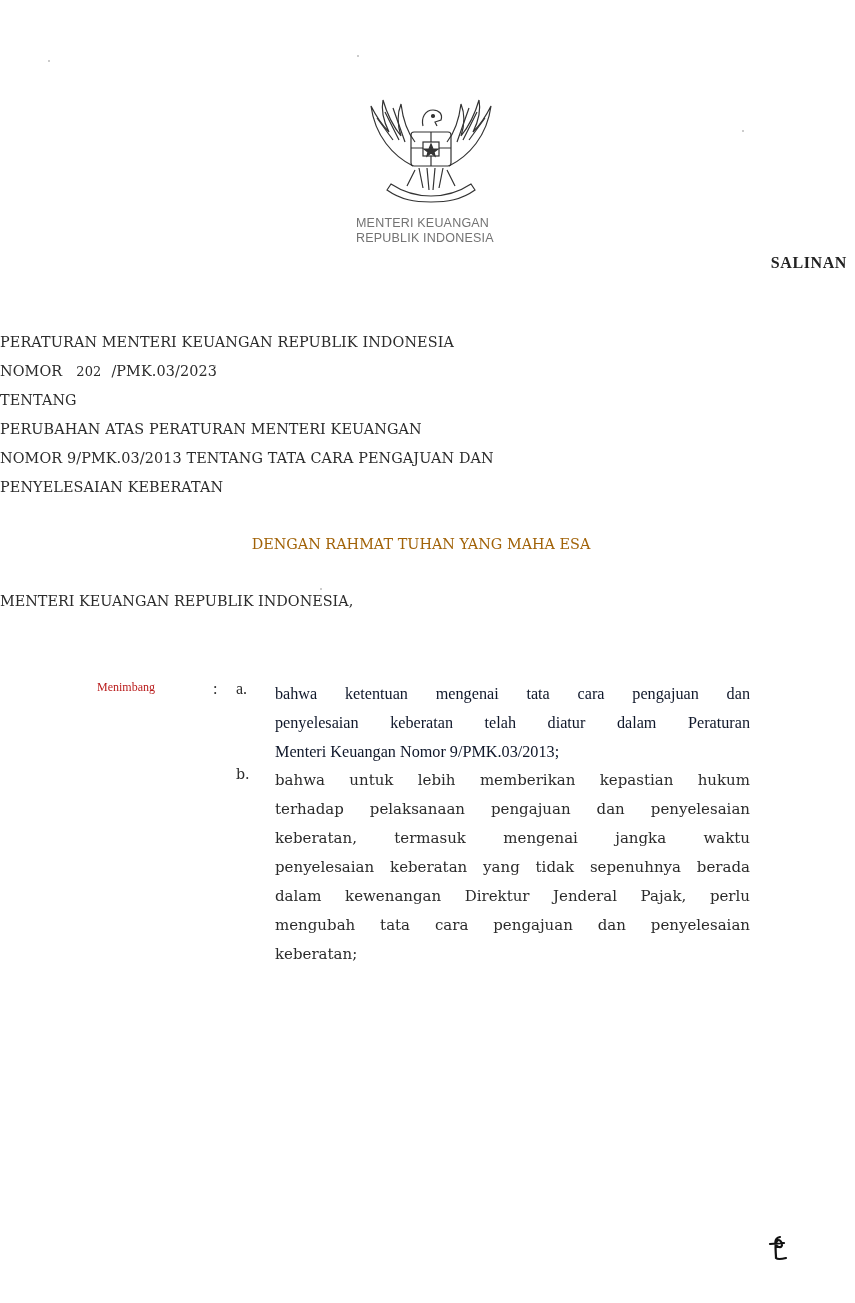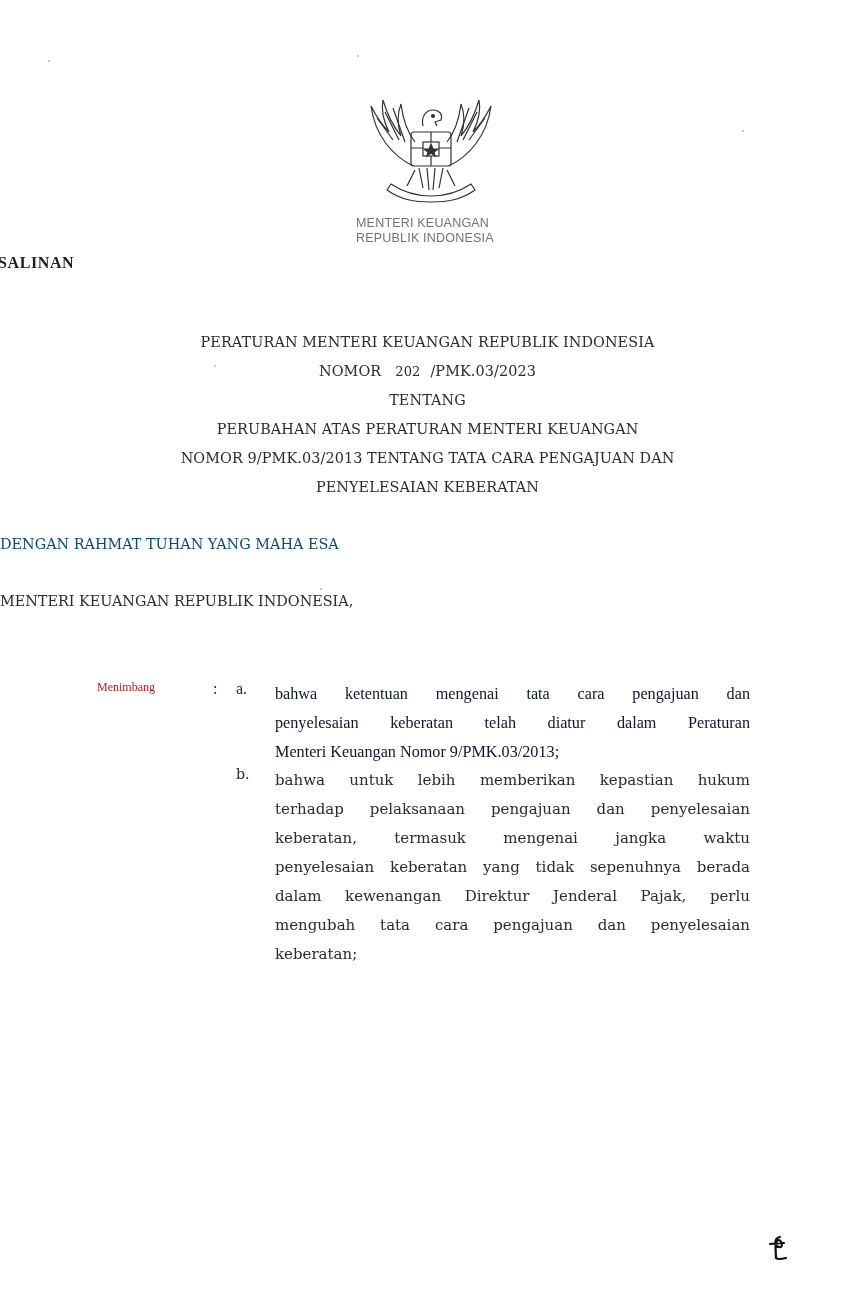--- a/index.html
+++ b/index.html
@@ -2,29 +2,29 @@
 <html><head>
 <meta charset="utf-8">
 <style>
   html, body { margin:0; padding:0; }
   body { width:855px; height:1303px; background:#ffffff; position:relative; overflow:hidden;
          font-family:"DejaVu Serif", serif; color:#2a2a2a; }
   .page { position:absolute; left:0; top:0; width:855px; height:1303px; }
   .emblem { position:absolute; left:363px; top:96px; width:136px; height:110px; }
   .ministry { position:absolute; left:356px; top:216px; font-family:"Liberation Sans", sans-serif;
               font-size:12.5px; line-height:15px; color:#737373; letter-spacing:0.2px; }
-  .salinan { position:absolute; left:0; width:849px; top:254px; text-align:left; padding-left:0;
+  .salinan { position:absolute; left:0; width:849px; top:254px; text-align:right; padding-left:0;
              font-family:"Liberation Serif", serif; font-weight:bold; font-size:16px; letter-spacing:0.6px; color:#222; }
   .salinan span { position:relative; left:-2px; }
-  .title { position:absolute; left:0; width:855px; top:328px; text-align:center;
+  .title { position:absolute; left:0; width:855px; top:328px; text-align:left;
            font-family:"DejaVu Serif", serif; font-size:14.4px; line-height:29px; color:#2b2b2b; letter-spacing:0.1px; }
   .title div { white-space:nowrap; }
   .nomor-num { margin:0 10px 0 14px; font-size:13px; }
-  .blessing { position:absolute; left:0; width:842px; top:536px; 
-              font-family:"DejaVu Serif", serif; font-size:14.4px; color:#0c4a6e; }
+  .blessing { position:absolute; left:0; width:842px; top:536px; text-align:center;
+              font-family:"DejaVu Serif", serif; font-size:14.4px; color:#a16207; }
   .minister { position:absolute; left:0; width:855px; top:593px; 
               font-family:"DejaVu Serif", serif; font-size:14.4px; color:#2b2b2b; }
   .consider-label { position:absolute; left:97px; top:680px; font-family:"Liberation Serif", serif; font-size:12px; color:#b91c1c; }
   .colon { position:absolute; left:213px; top:680px; font-family:"Liberation Serif", serif; font-size:16px; color:#2b2b2b; }
   .item-letter { position:absolute; font-family:"Liberation Serif", serif; font-size:16px; color:#2b2b2b; }
   .item-text { position:absolute; left:275px; width:475px; text-align:justify; text-align-last:left; }
   .item-a { top:680px; font-family:"Liberation Serif", serif; font-size:16.2px; line-height:29px; color:#0f172a; }
   .item-b { top:766px; font-family:"DejaVu Serif", serif; font-size:15px; line-height:29px; color:#2b2b2b; }
   .item-text div { text-align:justify; text-align-last:justify; white-space:nowrap; }
   .item-text div.last { text-align-last:left; }

